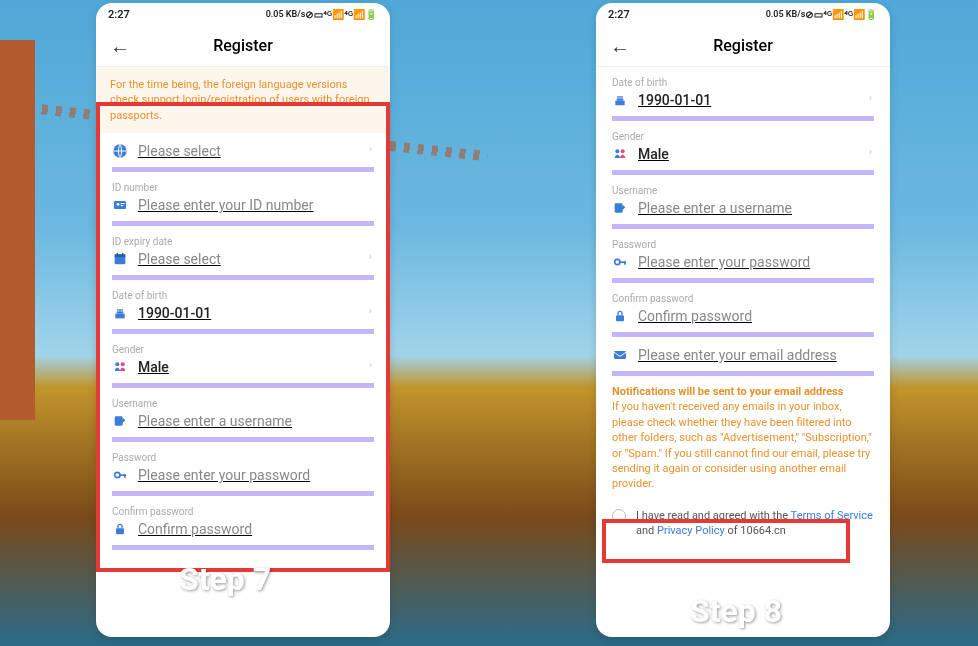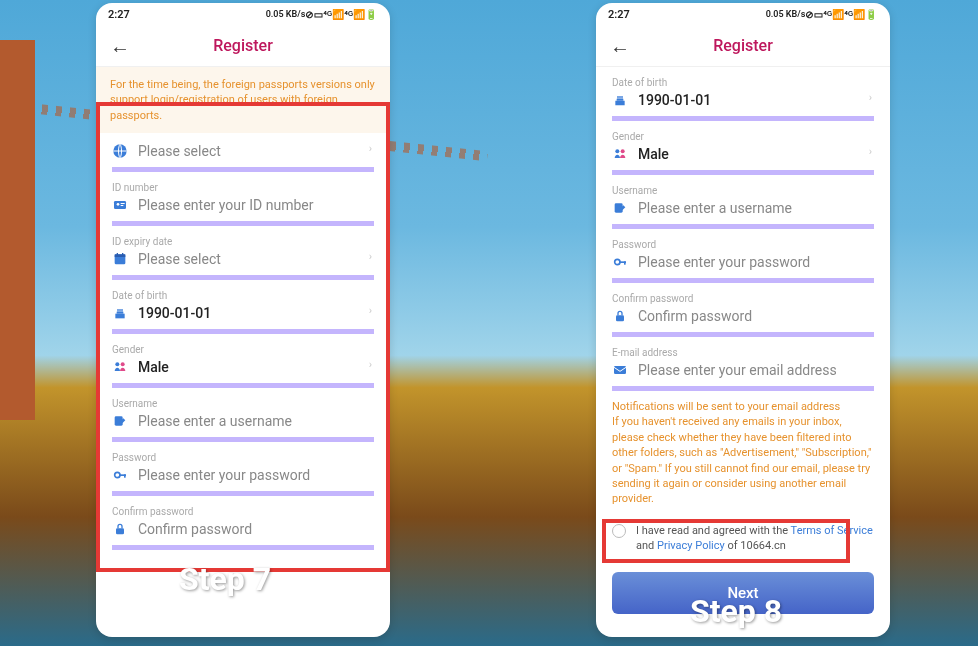--- a/index.html
+++ b/index.html
@@ -8,40 +8,40 @@
     .bg-overlay::before { content: ""; position: absolute; left: 0; top: 40px; width: 35px; height: 380px; background: #b35a2e; }
     .bg-overlay::after { content: ""; position: absolute; left: 0; top: 100px; width: 490px; height: 10px; background: repeating-linear-gradient(90deg, #b35a2e 0 6px, transparent 6px 14px); transform: rotate(6deg); transform-origin: left; opacity: 0.6; }
     .phone { position: absolute; width: 294px; height: 634px; background: #fff; border-radius: 16px; overflow: hidden; z-index: 2; box-shadow: 0 2px 8px rgba(0,0,0,0.15); }
     .phone-left { left: 96px; top: 3px; }
     .phone-right { left: 596px; top: 3px; }
     .status-bar { height: 22px; display: flex; align-items: center; justify-content: space-between; padding: 0 12px; font-size: 11px; font-weight: 600; color: #222; }
     .status-right { display: flex; gap: 0; align-items: center; font-size: 9px; }
     .status-icon { font-size: 10px; }
     .header { height: 42px; display: flex; align-items: center; padding: 0 14px; position: relative; border-bottom: 1px solid #f0f0f0; }
     .back-arrow { font-size: 20px; color: #333; cursor: pointer; }
-    .header-title { position: absolute; left: 50%; transform: translateX(-50%); font-size: 16px; font-weight: 500; color: #be185d; }
+    .header-title { position: absolute; left: 50%; transform: translateX(-50%); font-size: 16px; font-weight: 500; color: #000000; }
     .notice { background: #fdf6ec; padding: 10px 14px; font-size: 11px; color: #e6922e; line-height: 1.4; }
     .form-container { padding: 0 16px; }
     .form-row { border-bottom: 5px solid #c4b5fd; padding: 10px 0 8px; position: relative; }
     .form-label { font-size: 10px; color: #aaa; margin-bottom: 4px; }
-    .form-field { display: flex; align-items: center; gap: 10px; }
+    .form-field { display: flex; align-items: center; gap: 10px; text-decoration: underline; }
     .field-icon { width: 16px; height: 16px; flex-shrink: 0; }
     .field-value { font-size: 14px; color: #555; flex: 1; }
     .field-placeholder { color: #888; }
     .field-filled { color: #222; font-weight: 500; }
     .guidelines { position: absolute; right: 0; top: 10px; font-size: 10px; color: #e6922e; }
     .chevron { position: absolute; right: 2px; bottom: 12px; color: #ccc; font-size: 11px; }
     .highlight-box { position: absolute; border: 4px solid #e53935; z-index: 3; pointer-events: none; }
     .highlight-left { left: 96px; top: 102px; width: 294px; height: 470px; }
     .highlight-right { left: 602px; top: 519px; width: 248px; height: 44px; }
     .step-label { position: absolute; font-size: 32px; font-weight: 700; color: #fff; z-index: 5; text-shadow: 1px 1px 3px rgba(0,0,0,0.4); }
     .step-left { left: 179px; top: 560px; }
     .step-right { left: 690px; top: 592px; }
     .email-notice { padding: 8px 16px 6px; font-size: 11px; color: #e6922e; line-height: 1.4; }
-    .email-notice .bold { font-weight: 400; }
+    .email-notice .bold { font-weight: 700; }
     .agreement { display: flex; align-items: flex-start; gap: 10px; padding: 10px 16px; font-size: 11px; color: #555; line-height: 1.4; }
     .checkbox { width: 14px; height: 14px; border: 1.5px solid #bbb; border-radius: 50%; flex-shrink: 0; margin-top: 1px; }
     .link { color: #3b7dd8; }
     .next-btn { margin: 8px 16px; height: 42px; background: linear-gradient(180deg, #6a8fd8, #4564c8); border-radius: 6px; display: flex; align-items: center; justify-content: center; color: #fff; font-size: 15px; font-weight: 500; cursor: pointer; }
     .icon-globe { fill: #3b7dd8; }
     .icon-shield { fill: #3b7dd8; }
     .icon-card { fill: #3b7dd8; }
     .icon-cal { fill: #3b7dd8; }
     .icon-cake { fill: #3b7dd8; }
     .icon-people { fill: #3b7dd8; }
@@ -66,21 +66,21 @@
         <span class="status-icon">📶</span>
         <span class="status-icon">⁴ᴳ</span>
         <span class="status-icon">📶</span>
         <span class="status-icon">🔋</span>
     </div>
   </div>
   <div class="header">
     <span class="back-arrow">←</span>
     <span class="header-title">Register</span>
   </div>
-  <div class="notice">For the time being, the foreign passports versions only support login/registration of users with foreign passports.</div>
+  <div class="notice">For the time being, the foreign language versions check support login/registration of users with foreign passports.</div>
   <div class="form-container">
 
     <div class="form-row">
       <div class="form-field">
         <svg class="field-icon icon-globe" viewBox="0 0 24 24">
             <circle cx="12" cy="12" r="10" fill="#3b7dd8"></circle>
             <path d="M2 12h20M12 2c3 3 3 17 0 20M12 2c-3 3-3 17 0 20" stroke="#fff" stroke-width="1.5" fill="none"></path>
           </svg>
         <span class="field-value field-placeholder">Please select</span>
       </div>
@@ -258,21 +258,20 @@
       <div class="form-field">
         <svg class="field-icon icon-lock" viewBox="0 0 24 24">
             <rect x="6" y="11" width="12" height="9" rx="2" fill="#3b7dd8"></rect>
             <path d="M9 11V8a3 3 0 016 0v3" fill="none" stroke="#3b7dd8" stroke-width="2"></path>
           </svg>
         <span class="field-value field-placeholder">Confirm password</span>
       </div>
     </div>
 
     <div class="form-row">
-      <div class="form-label">E-mail address</div>
       <div class="form-field">
         <svg class="field-icon icon-mail" viewBox="0 0 24 24">
             <rect x="3" y="6" width="18" height="12" rx="2" fill="#3b7dd8"></rect>
             <path d="M3 8l9 6 9-6" stroke="#fff" stroke-width="1.5" fill="none"></path>
           </svg>
         <span class="field-value field-placeholder">Please enter your email address</span>
       </div>
     </div>
   </div>
 
@@ -281,20 +280,19 @@
     <div>If you haven't received any emails in your inbox, please check whether they have been filtered into other folders, such as "Advertisement," "Subscription," or "Spam." If you still cannot find our email, please try sending it again or consider using another email provider.</div>
   </div>
 
   <div class="agreement">
     <div class="checkbox"></div>
     <div>
       <span>I have read and agreed with the </span><span class="link">Terms of Service</span><span> and </span><span class="link">Privacy Policy</span><span> of 10664.cn</span>
     </div>
   </div>
 
-  <div class="next-btn">Next</div>
 </div>
 
 <div class="highlight-box highlight-left"></div>
 <div class="highlight-box highlight-right"></div>
 
 <div class="step-label step-left">Step 7</div>
 <div class="step-label step-right">Step 8</div>
 
 </body></html>

